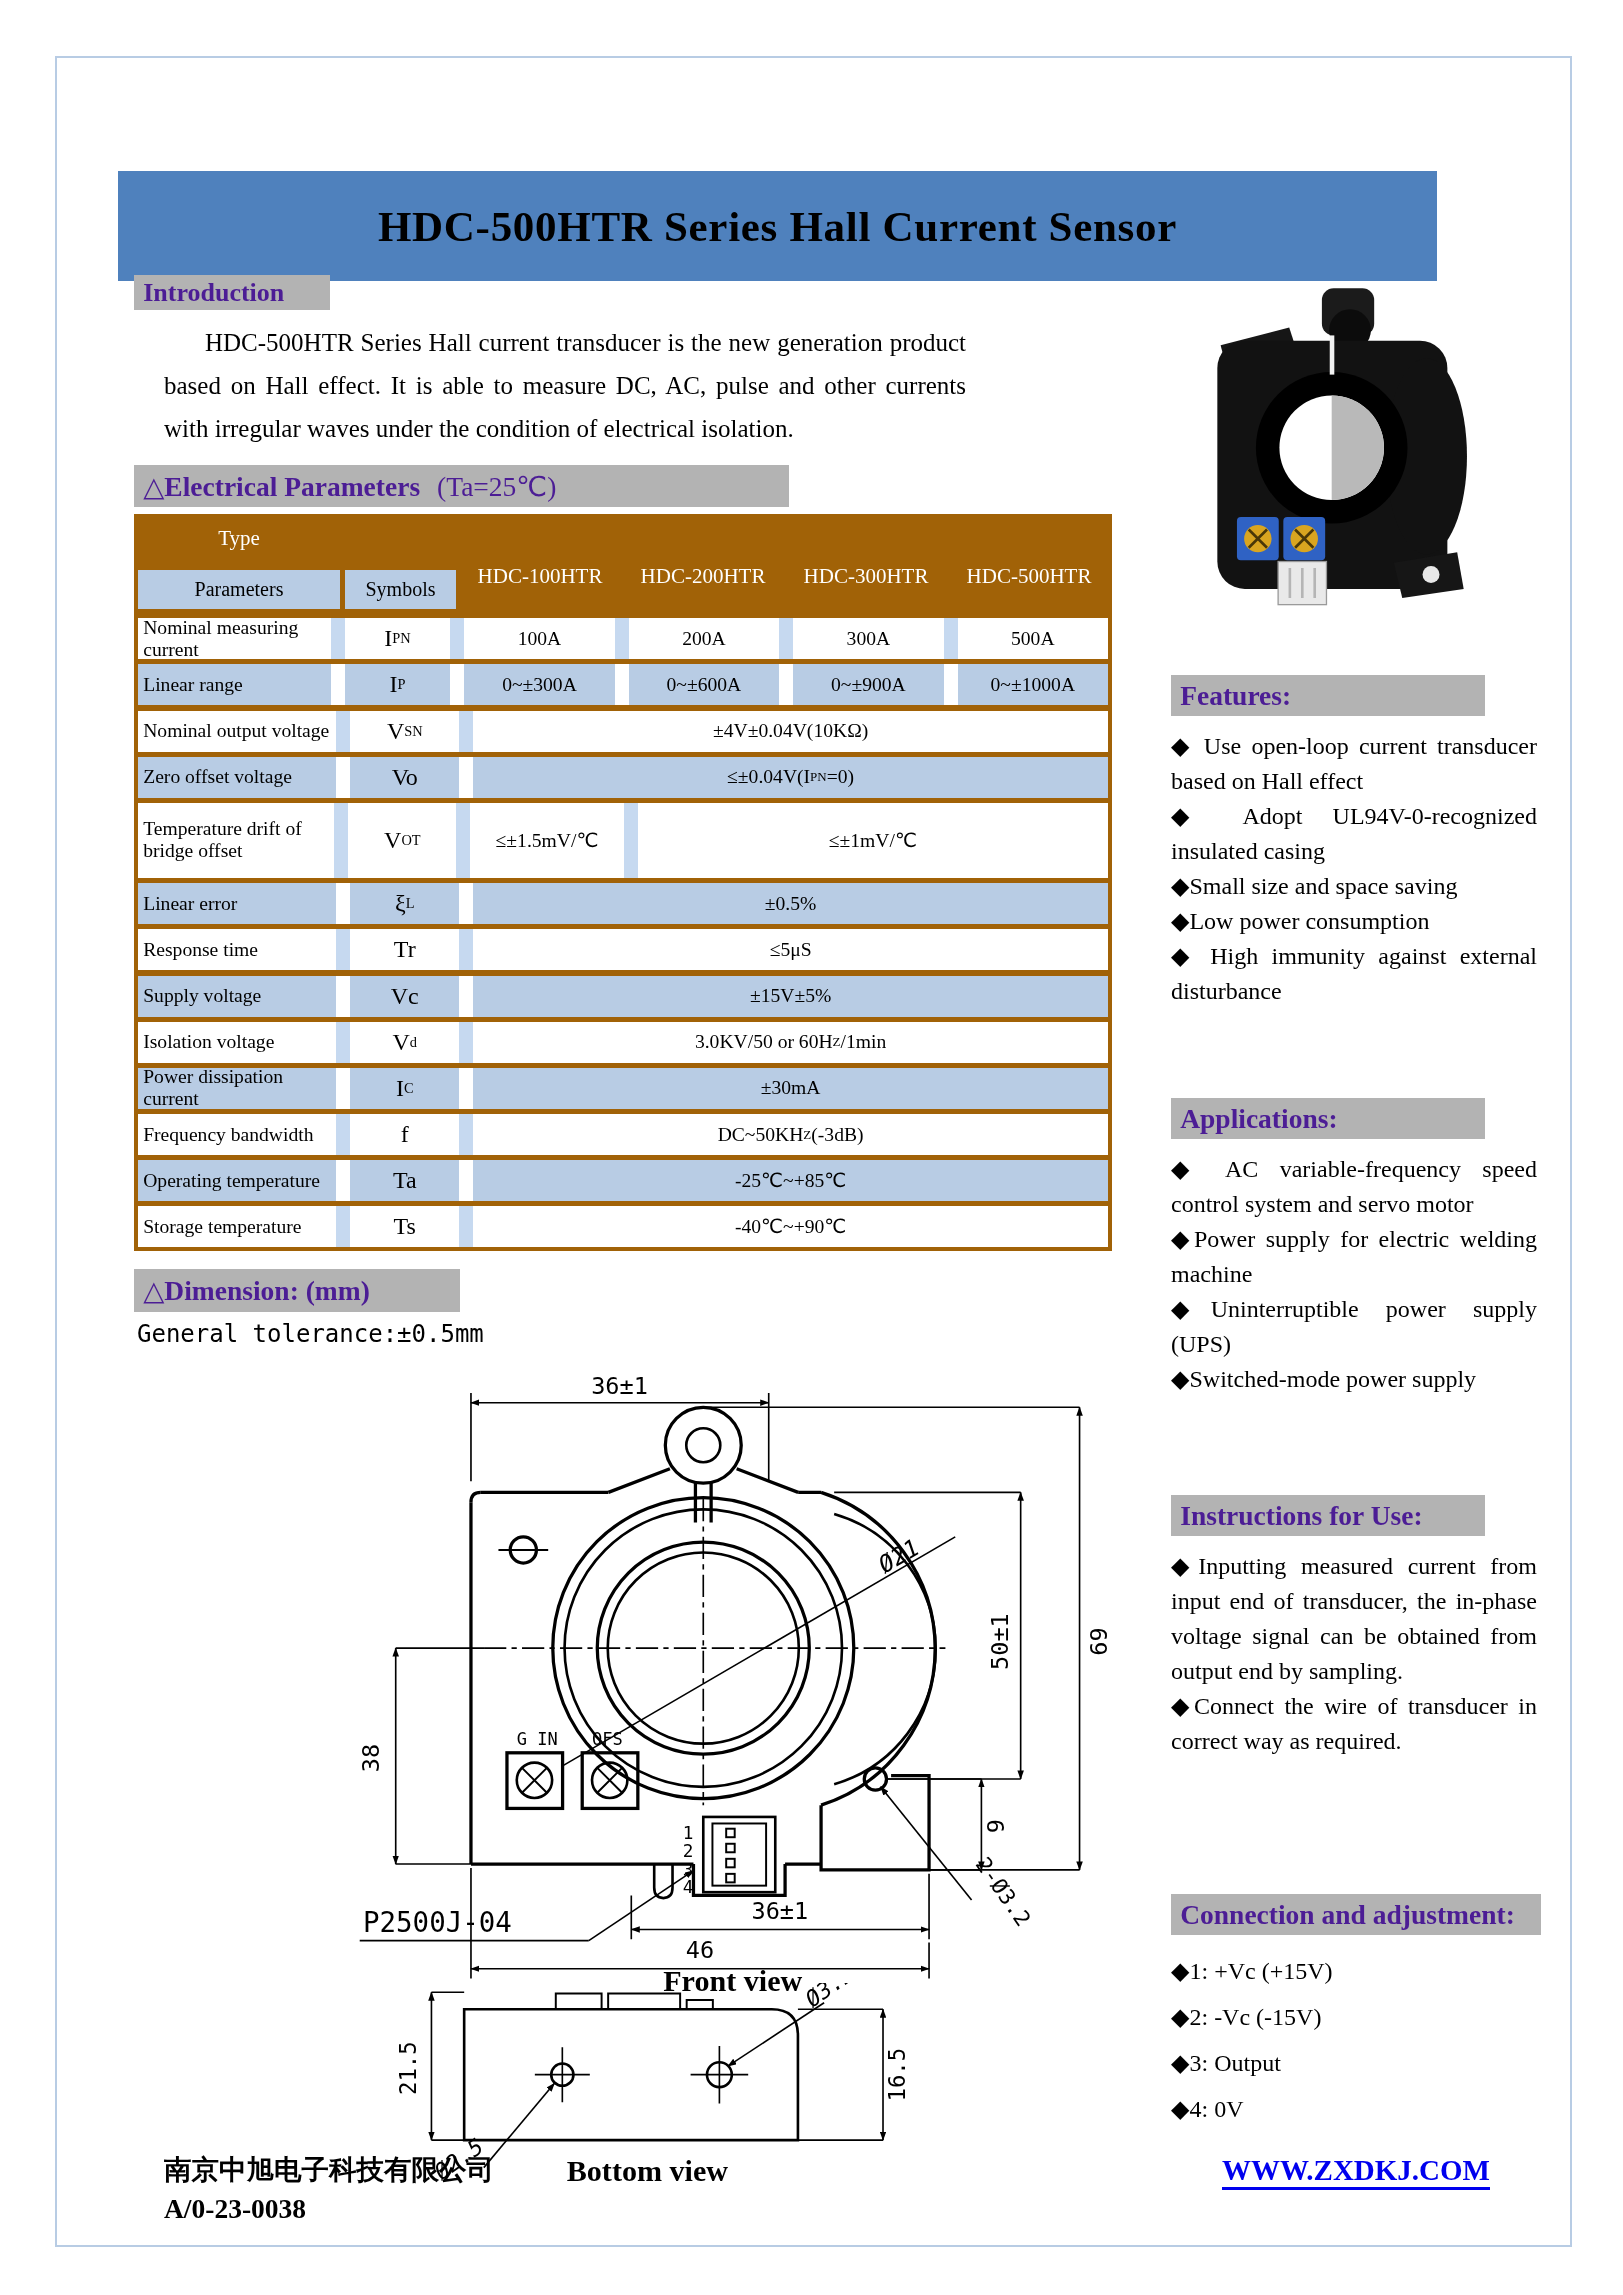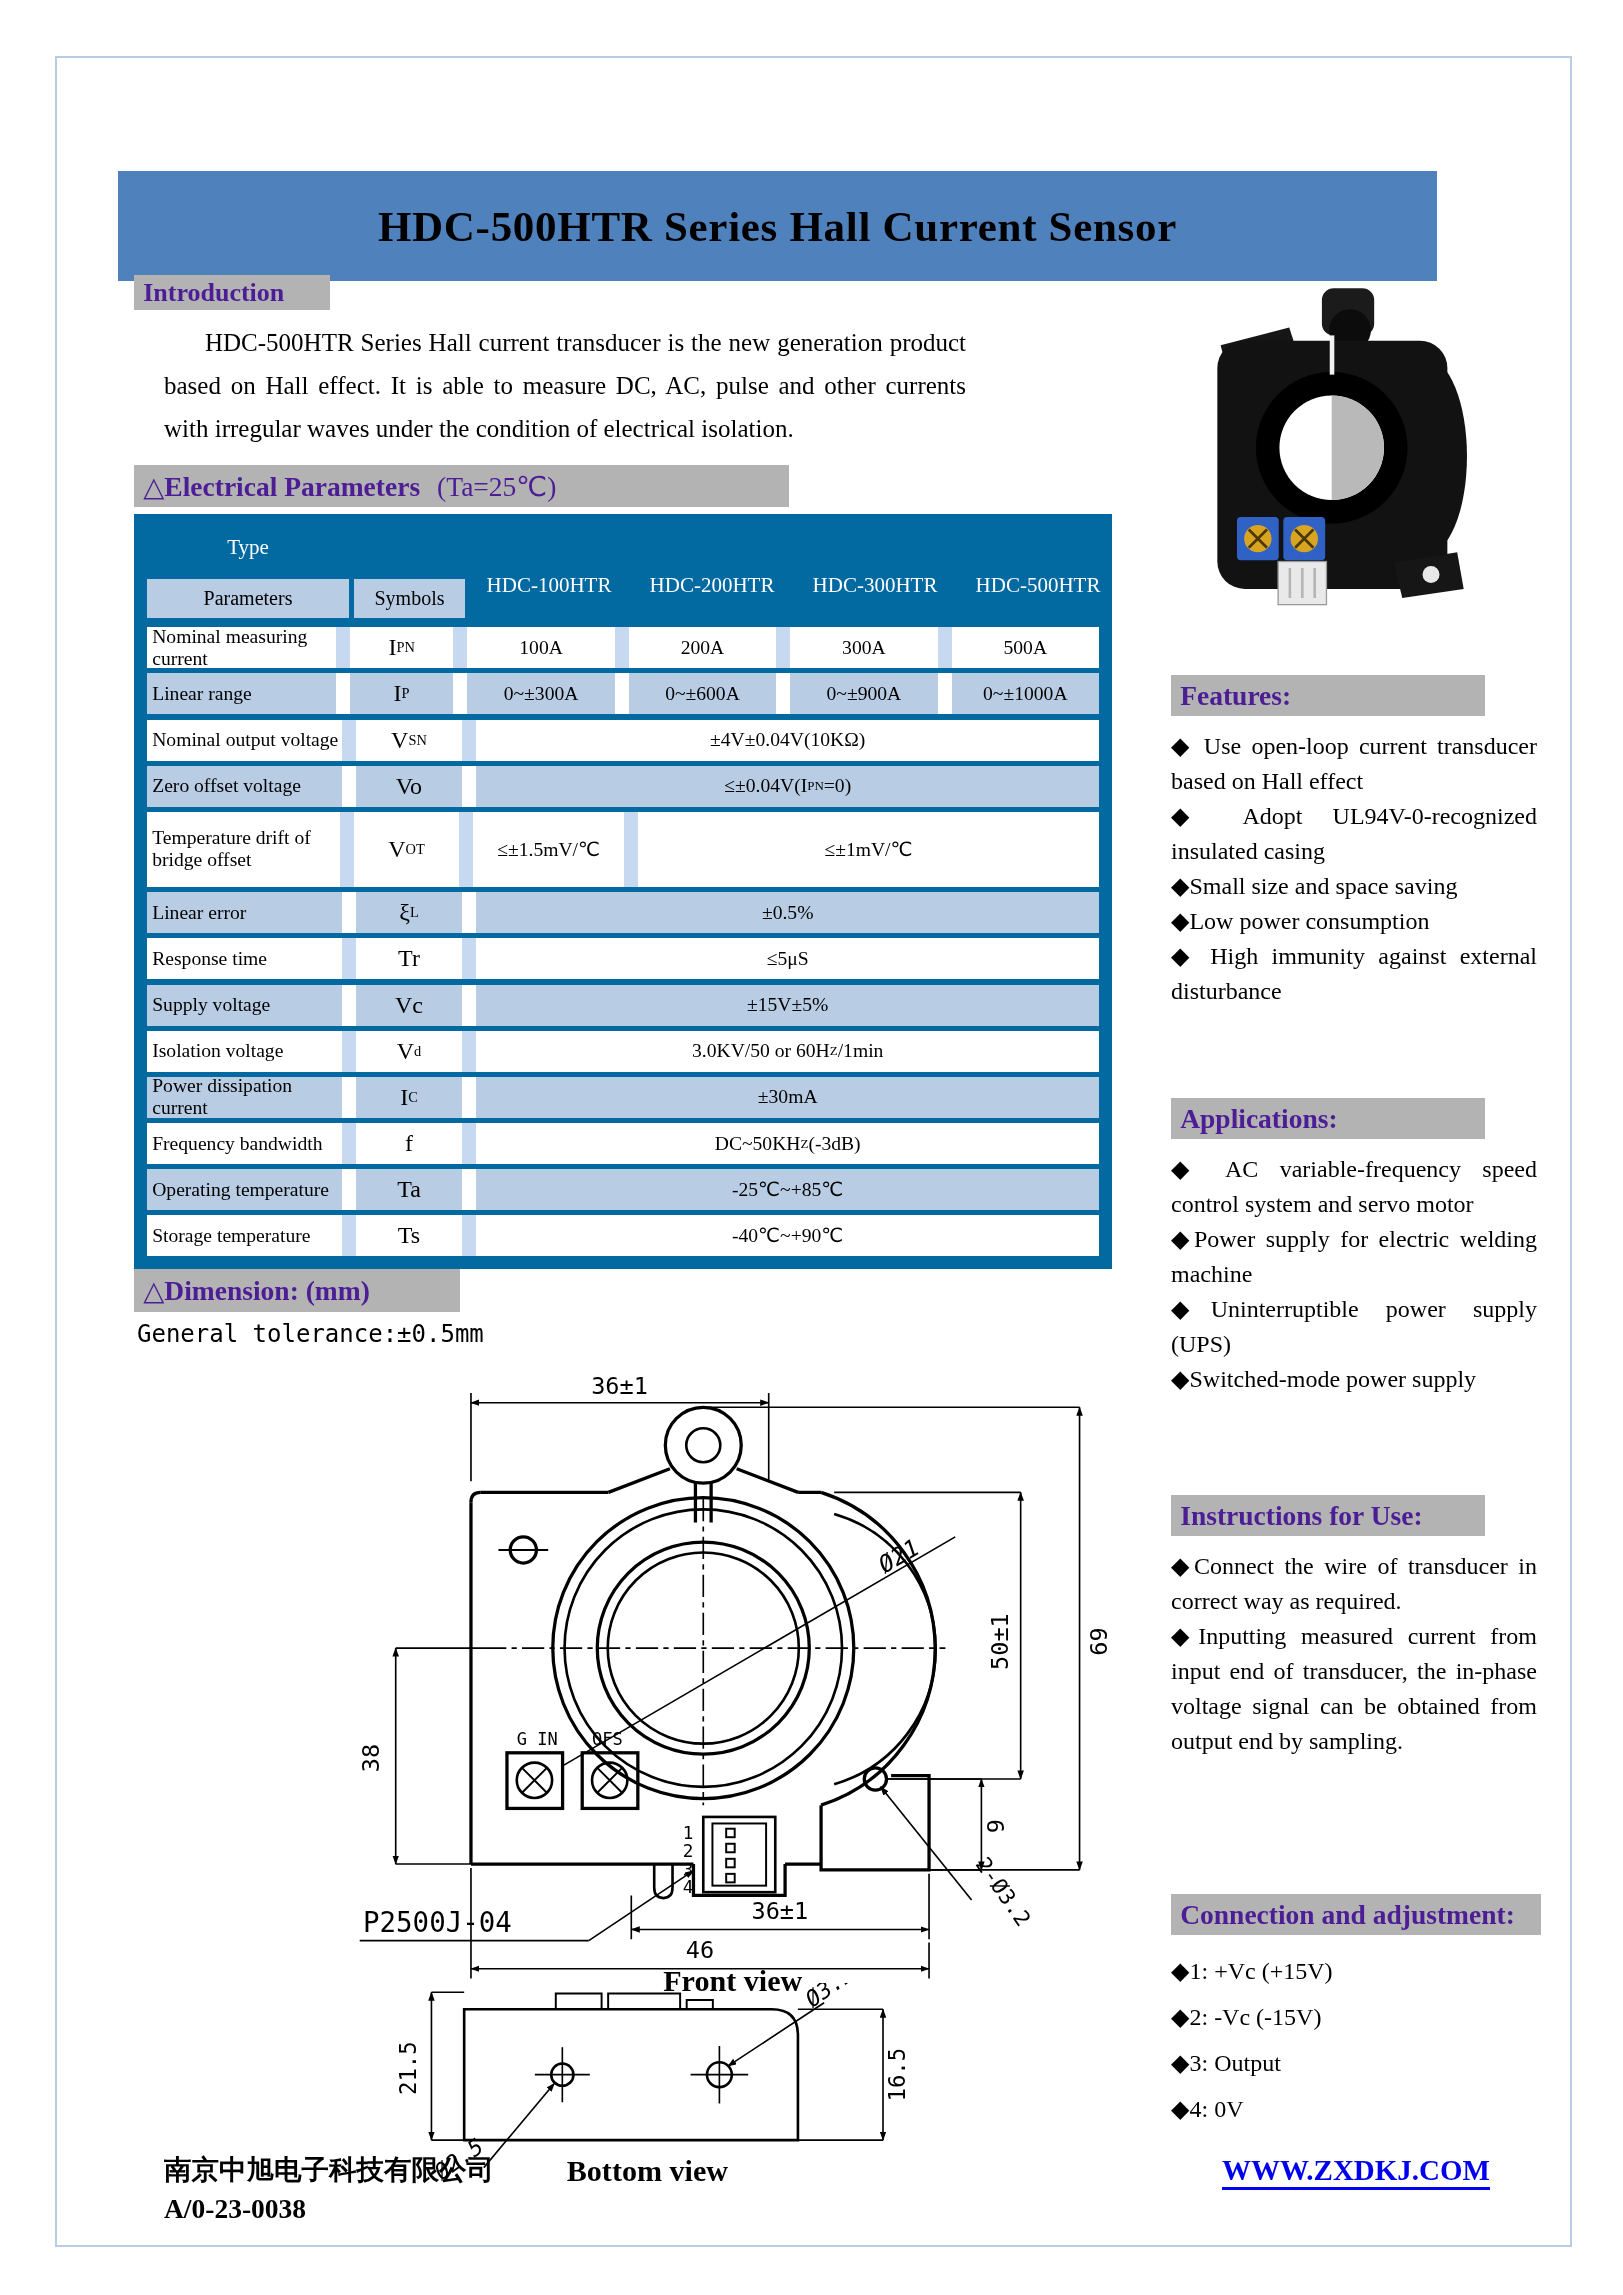--- a/index.html
+++ b/index.html
@@ -29,21 +29,21 @@
   .lbl-dim   { left:134px; top:1269px; width:326px; height:43px; font-size:27.5px; }
   .side-label { left:1171px; width:314px; height:41px; font-size:27.5px;margin-top:24px; }
   
   .intro-body {
     position:absolute; left:164px; top:296px; width:802px;
     font-size:25px; line-height:43px; text-align:justify; text-indent:41px;
   }
   
   .param-table {
     position:absolute; left:134px; top:514px; width:978px;
-    background:#0369a1; padding:13px; box-sizing:border-box;
+    background:#a16207; padding:4px; box-sizing:border-box;
   }
   .thead { position:relative; height:95px; margin-bottom:5.2px; }
   .type-label {
     position:absolute; left:0; top:7.9px; width:202px; text-align:center;
     color:#fff; font-size:21px;
   }
   .hcell {
     position:absolute; top:52px; height:39px; background:#b8cce4;
     display:flex; align-items:center; justify-content:center; font-size:20px;
   }
@@ -410,22 +410,22 @@
       <p>◆ AC variable-frequency speed control system and servo motor</p>
       <p>◆Power supply for electric welding machine</p>
       <p>◆Uninterruptible power supply (UPS)</p>
       <p>◆Switched-mode power supply</p>
     </div>
   </div>
 
   <div class="side-sec" style="top:1471px">
     <div class="gray-label side-label" style="position:relative;left:0">Instructions for Use:</div>
     <div class="side-items">
+      <p>◆Inputting measured current from input end of transducer, the in-phase voltage signal can be obtained from output end by sampling.</p>
       <p>◆Connect the wire of transducer in correct way as required.</p>
-      <p>◆Inputting measured current from input end of transducer, the in-phase voltage signal can be obtained from output end by sampling.</p>
     </div>
   </div>
 
   <div class="side-sec conn" style="top:1870px">
     <div class="gray-label side-label" style="position:relative;left:0;width:370px">Connection and adjustment:</div>
     <div class="side-items">
       <p>◆1: +Vc (+15V)</p>
       <p>◆2: -Vc (-15V)</p>
       <p>◆3: Output</p>
       <p>◆4: 0V</p>

